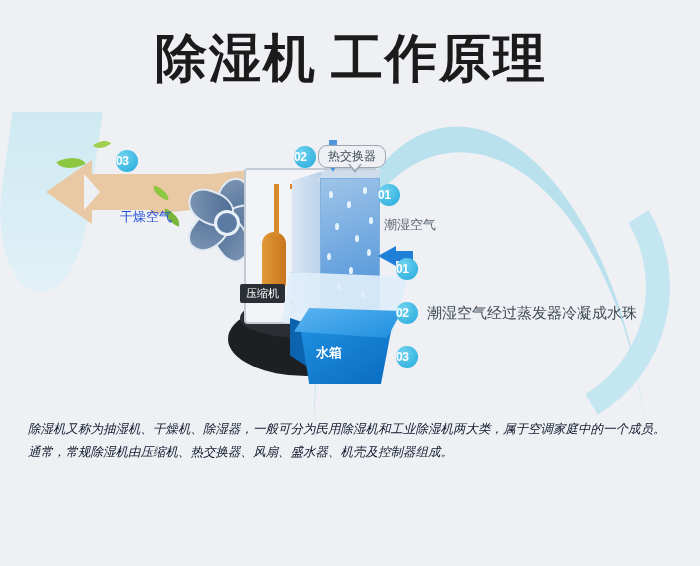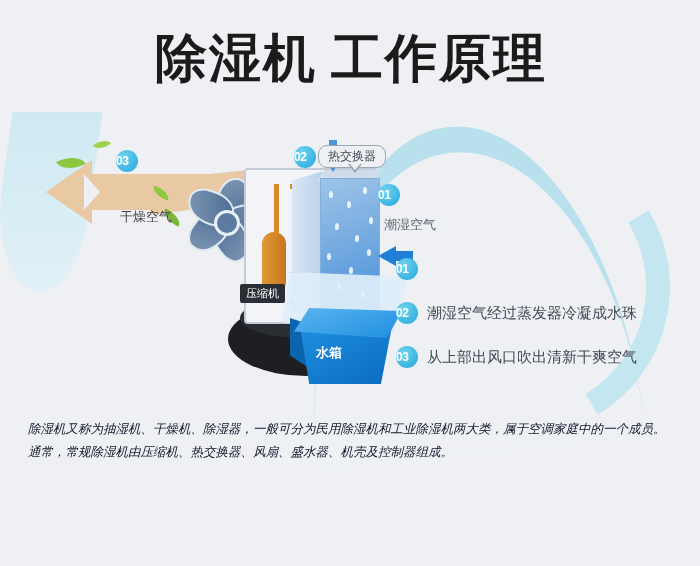--- a/index.html
+++ b/index.html
@@ -68,21 +68,21 @@
   #tank{position:absolute;left:58px;top:150px;width:126px;height:88px;}
   #tank-front{position:absolute;left:10px;top:26px;width:92px;height:58px;background:linear-gradient(150deg,#1f8fe0,#0a6cc0);clip-path:polygon(0 0,100% 0,88% 100%,10% 100%);}
   #tank-top{position:absolute;left:4px;top:8px;width:108px;height:30px;background:linear-gradient(160deg,#5bb4ef,#1f8fe0);clip-path:polygon(14% 0,100% 10%,86% 100%,0 78%);}
   #tank-side{position:absolute;left:0;top:18px;width:22px;height:52px;background:#0c63ae;clip-path:polygon(0 0,100% 14%,100% 100%,0 72%);}
   
   #panel{position:absolute;left:50px;top:122px;width:124px;height:58px;background:rgba(222,238,250,.92);clip-path:polygon(6% 0,100% 8%,88% 100%,0 84%);border:1px solid #cfe2f2;}
   
   .badge{position:absolute;width:22px;height:22px;border-radius:50%;background:radial-gradient(circle at 34% 30%,#6fd3ef,#23a8dc);color:#fff;font-size:12px;font-weight:bold;
     line-height:22px;letter-spacing:-.5px;}
   .diag-label{position:absolute;font-size:13px;color:#4a5560;white-space:nowrap;}
-  #lab-dry{left:120px;top:96px;color:#404040;}
+  #lab-dry{left:120px;top:96px;color:#1d4ed8;}
   #lab-humid{left:384px;top:104px;color:#5a6570;}
   #badge-03-diag{left:116px;top:38px;}
   #badge-01-diag{left:378px;top:72px;}
   #badge-02-diag{left:294px;top:34px;}
   
   #callout-hx{position:absolute;left:318px;top:33px;padding:2px 9px;border:1.5px solid #9aa6b2;border-radius:9px;background:#eef0f4;font-size:12px;color:#3d4852;white-space:nowrap;}
   #callout-tail{position:absolute;left:348px;top:52px;width:0;height:0;border-left:7px solid transparent;border-right:7px solid transparent;border-top:9px solid #9aa6b2;}
   #callout-tail-in{position:absolute;left:349px;top:51px;width:0;height:0;border-left:6px solid transparent;border-right:6px solid transparent;border-top:7px solid #eef0f4;}
   
   #chip-comp{position:absolute;left:240px;top:172px;padding:2px 6px;background:#2a2f36;color:#fff;font-size:11px;border-radius:2px;white-space:nowrap;}
@@ -200,19 +200,18 @@
 <div id="steps">
   <div class="step">
     <span class="badge">01</span>
   </div>
   <div class="step">
     <span class="badge">02</span>
     <span class="step-txt">潮湿空气经过蒸发器冷凝成水珠</span>
   </div>
   <div class="step">
     <span class="badge">03</span>
-    <span class="step-txt">从上部出风口吹出清新干爽空气</span>
   </div>
 </div>
 
 <div id="copy">
   <p class="para">除湿机又称为抽湿机、干燥机、除湿器，一般可分为民用除湿机和工业除湿机两大类，属于空调家庭中的一个成员。通常，常规除湿机由压缩机、热交换器、风扇、盛水器、机壳及控制器组成。</p>
 </div>
 
 </body></html>

